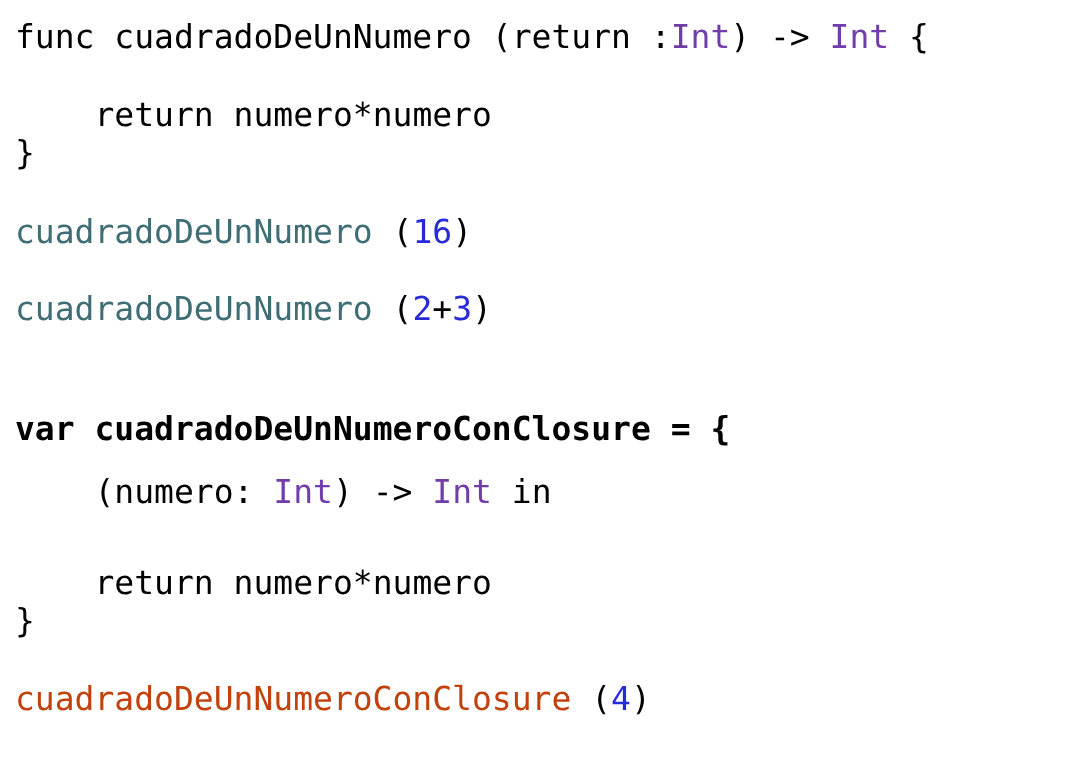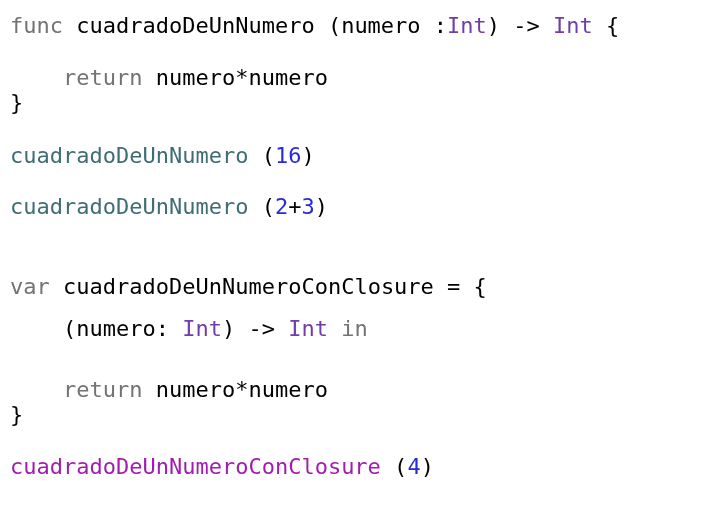--- a/index.html
+++ b/index.html
@@ -16,34 +16,34 @@
       font-size: 22px;
       color: #000000;
     }
     .line {
       position: absolute;
       left: 10px;
       white-space: pre;
       line-height: 26px;
       height: 26px;
     }
-    .kw { color: #737373; }
+    .kw { color: #000000; }
     .ty { color: #703DAA; margin-top: 28px; }
     .num { color: #272AD8; }
     .fncall { color: #3E6D74; }
-    .varcall { color: #a21caf; }
+    .varcall { color: #c2410c; }
     .plain { color: #000000; }
   </style>
 </head>
 <body>
 
 <div>
-  <div class="line" style="top:13px;"><span class="kw">func</span><span class="plain"> cuadradoDeUnNumero (numero :</span><span class="ty">Int</span><span class="plain">) -&gt; </span><span class="ty">Int</span><span class="plain"> {</span></div>
+  <div class="line" style="top:13px;"><span class="kw">func</span><span class="plain"> cuadradoDeUnNumero (return :</span><span class="ty">Int</span><span class="plain">) -&gt; </span><span class="ty">Int</span><span class="plain"> {</span></div>
   <div class="line" style="top:65px;"><span class="plain">    </span><span class="kw">return</span><span class="plain"> numero*numero</span></div>
   <div class="line" style="top:90px;"><span class="plain">}</span></div>
   <div class="line" style="top:143px;text-align:center;"><span class="fncall">cuadradoDeUnNumero</span><span class="plain"> (</span><span class="num">16</span><span class="plain">)</span></div>
   <div class="line" style="top:194px;"><span class="fncall">cuadradoDeUnNumero</span><span class="plain"> (</span><span class="num">2</span><span class="plain">+</span><span class="num">3</span><span class="plain">)</span></div>
-  <div class="line" style="top:274px;"><span class="kw">var</span><span class="plain"> cuadradoDeUnNumeroConClosure = {</span></div>
+  <div class="line" style="top:274px;font-weight:bold;"><span class="kw">var</span><span class="plain"> cuadradoDeUnNumeroConClosure = {</span></div>
   <div class="line" style="top:316px;"><span class="plain">    (numero: </span><span class="ty">Int</span><span class="plain">) -&gt; </span><span class="ty">Int</span><span class="plain"> </span><span class="kw">in</span></div>
   <div class="line" style="top:377px;"><span class="plain">    </span><span class="kw">return</span><span class="plain"> numero*numero</span></div>
   <div class="line" style="top:402px;"><span class="plain">}</span></div>
   <div class="line" style="top:454px;"><span class="varcall">cuadradoDeUnNumeroConClosure</span><span class="plain"> (</span><span class="num">4</span><span class="plain">)</span></div>
 </div>
 
 </body></html>

